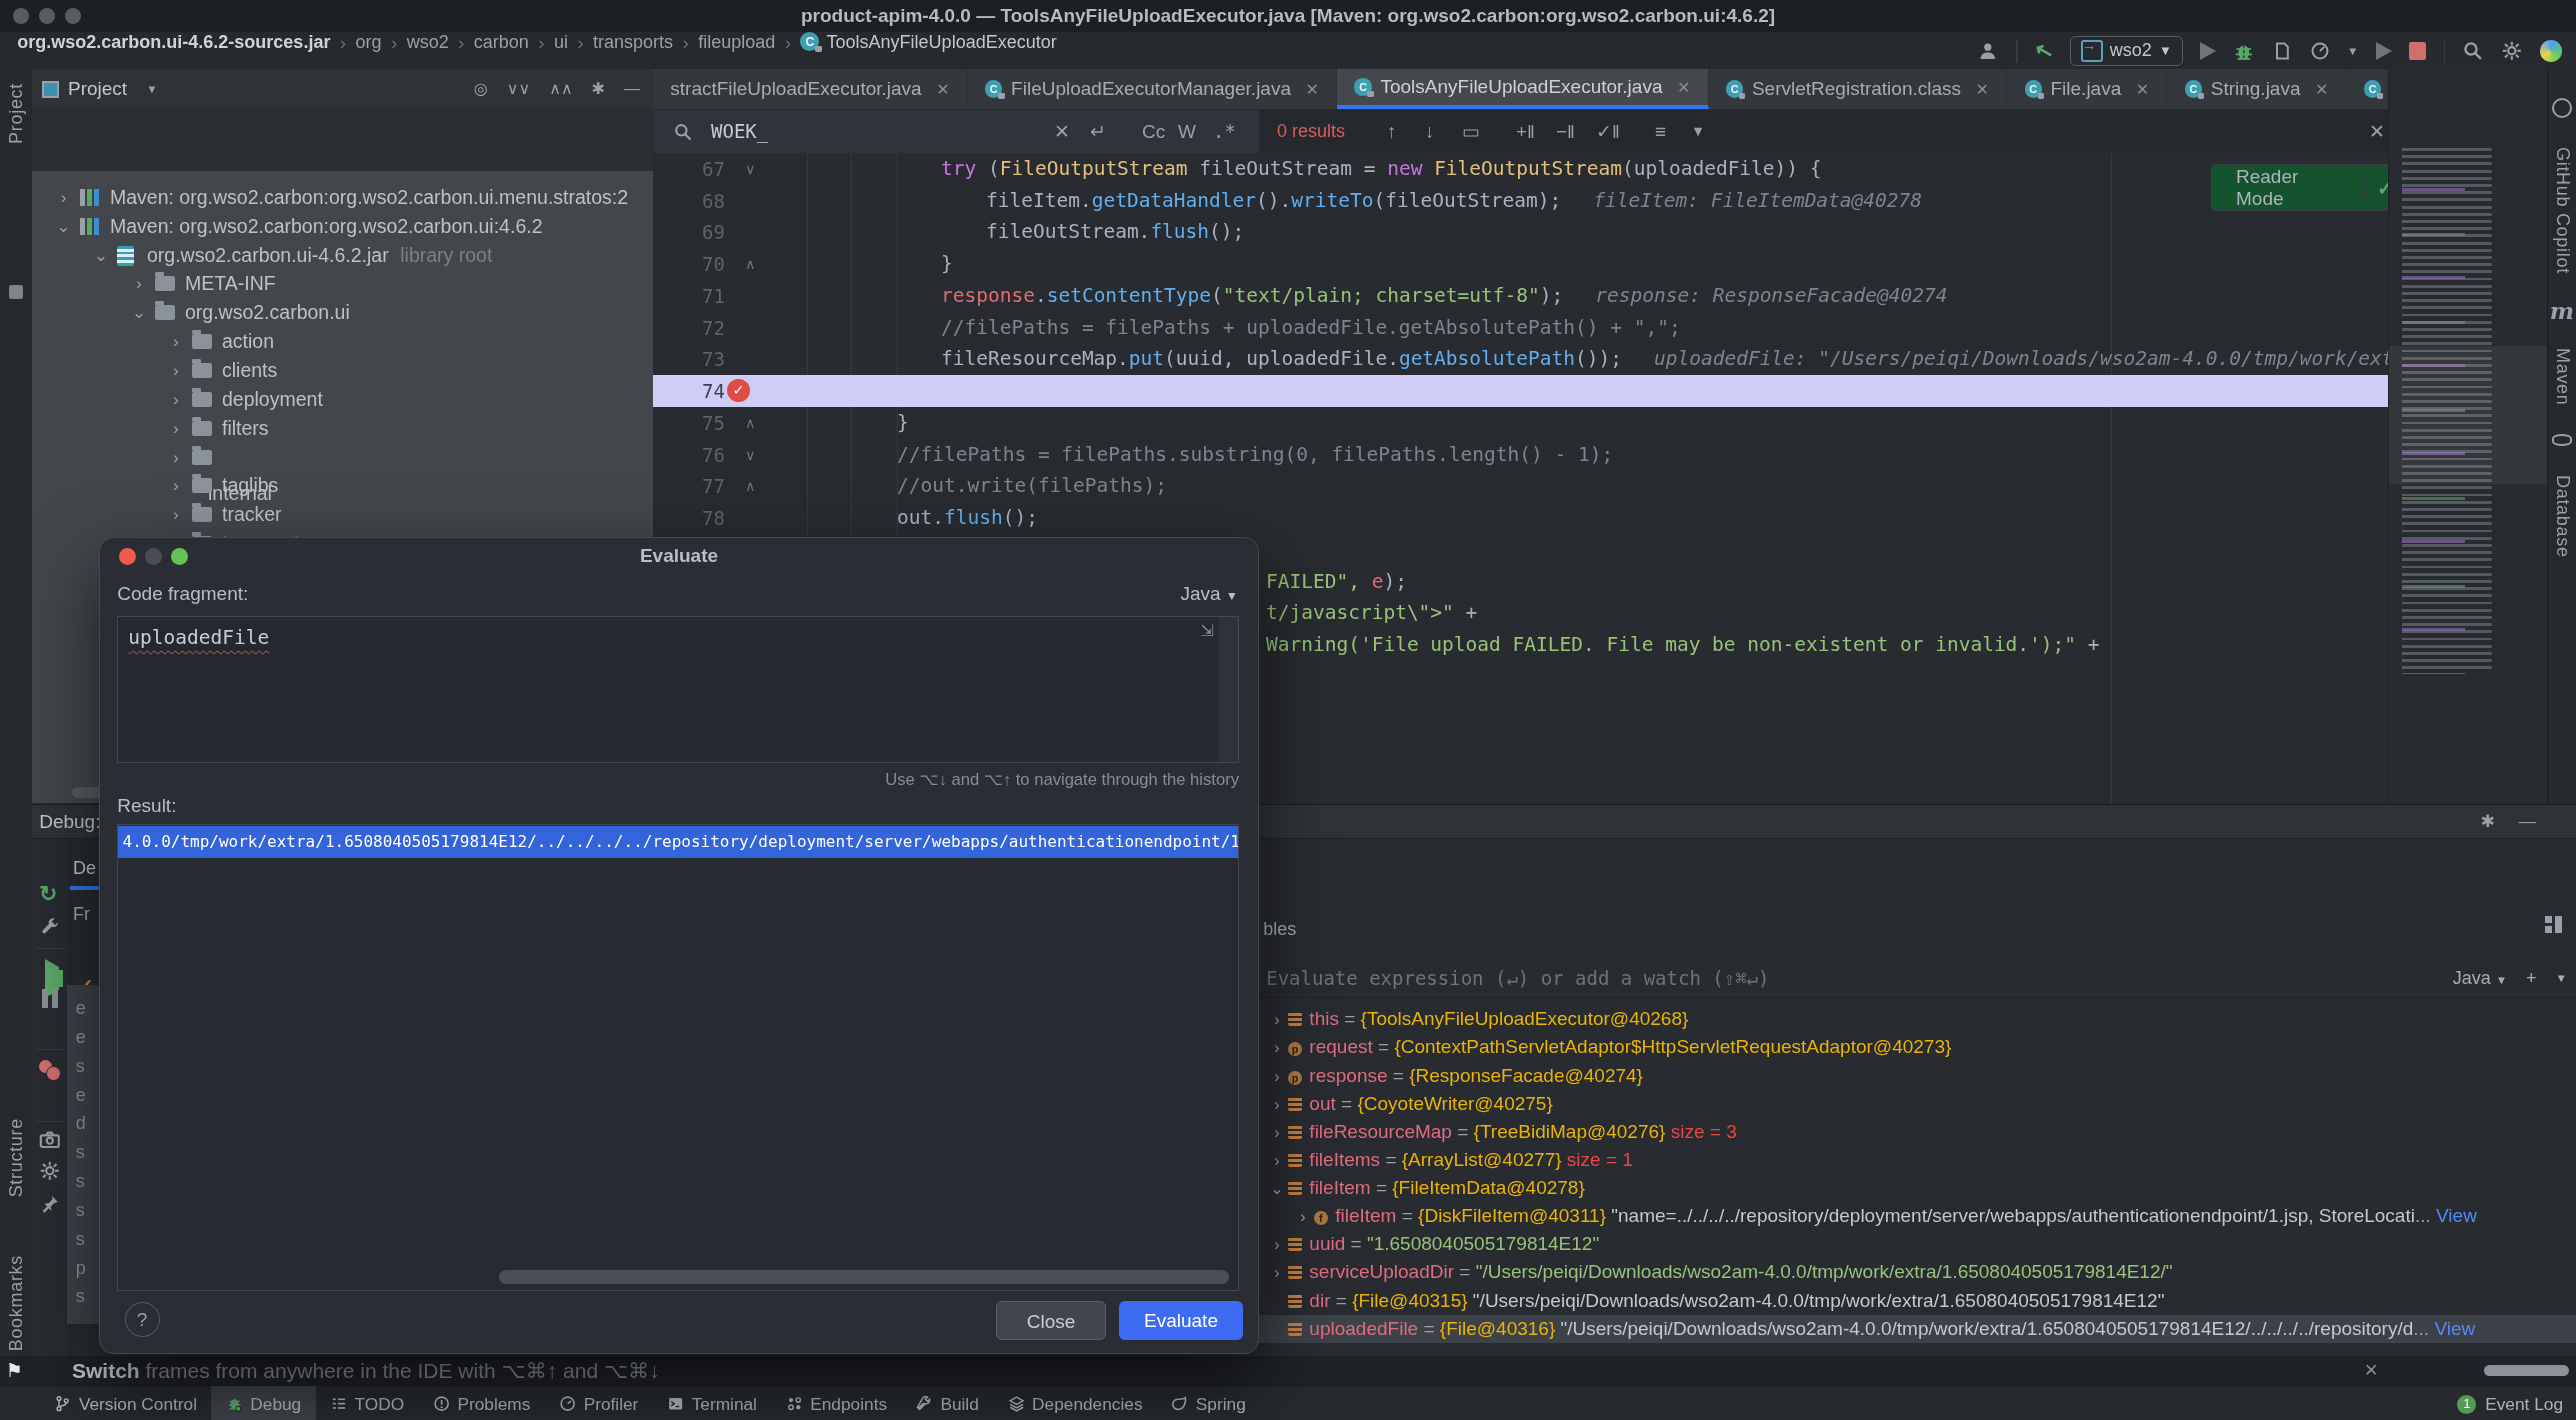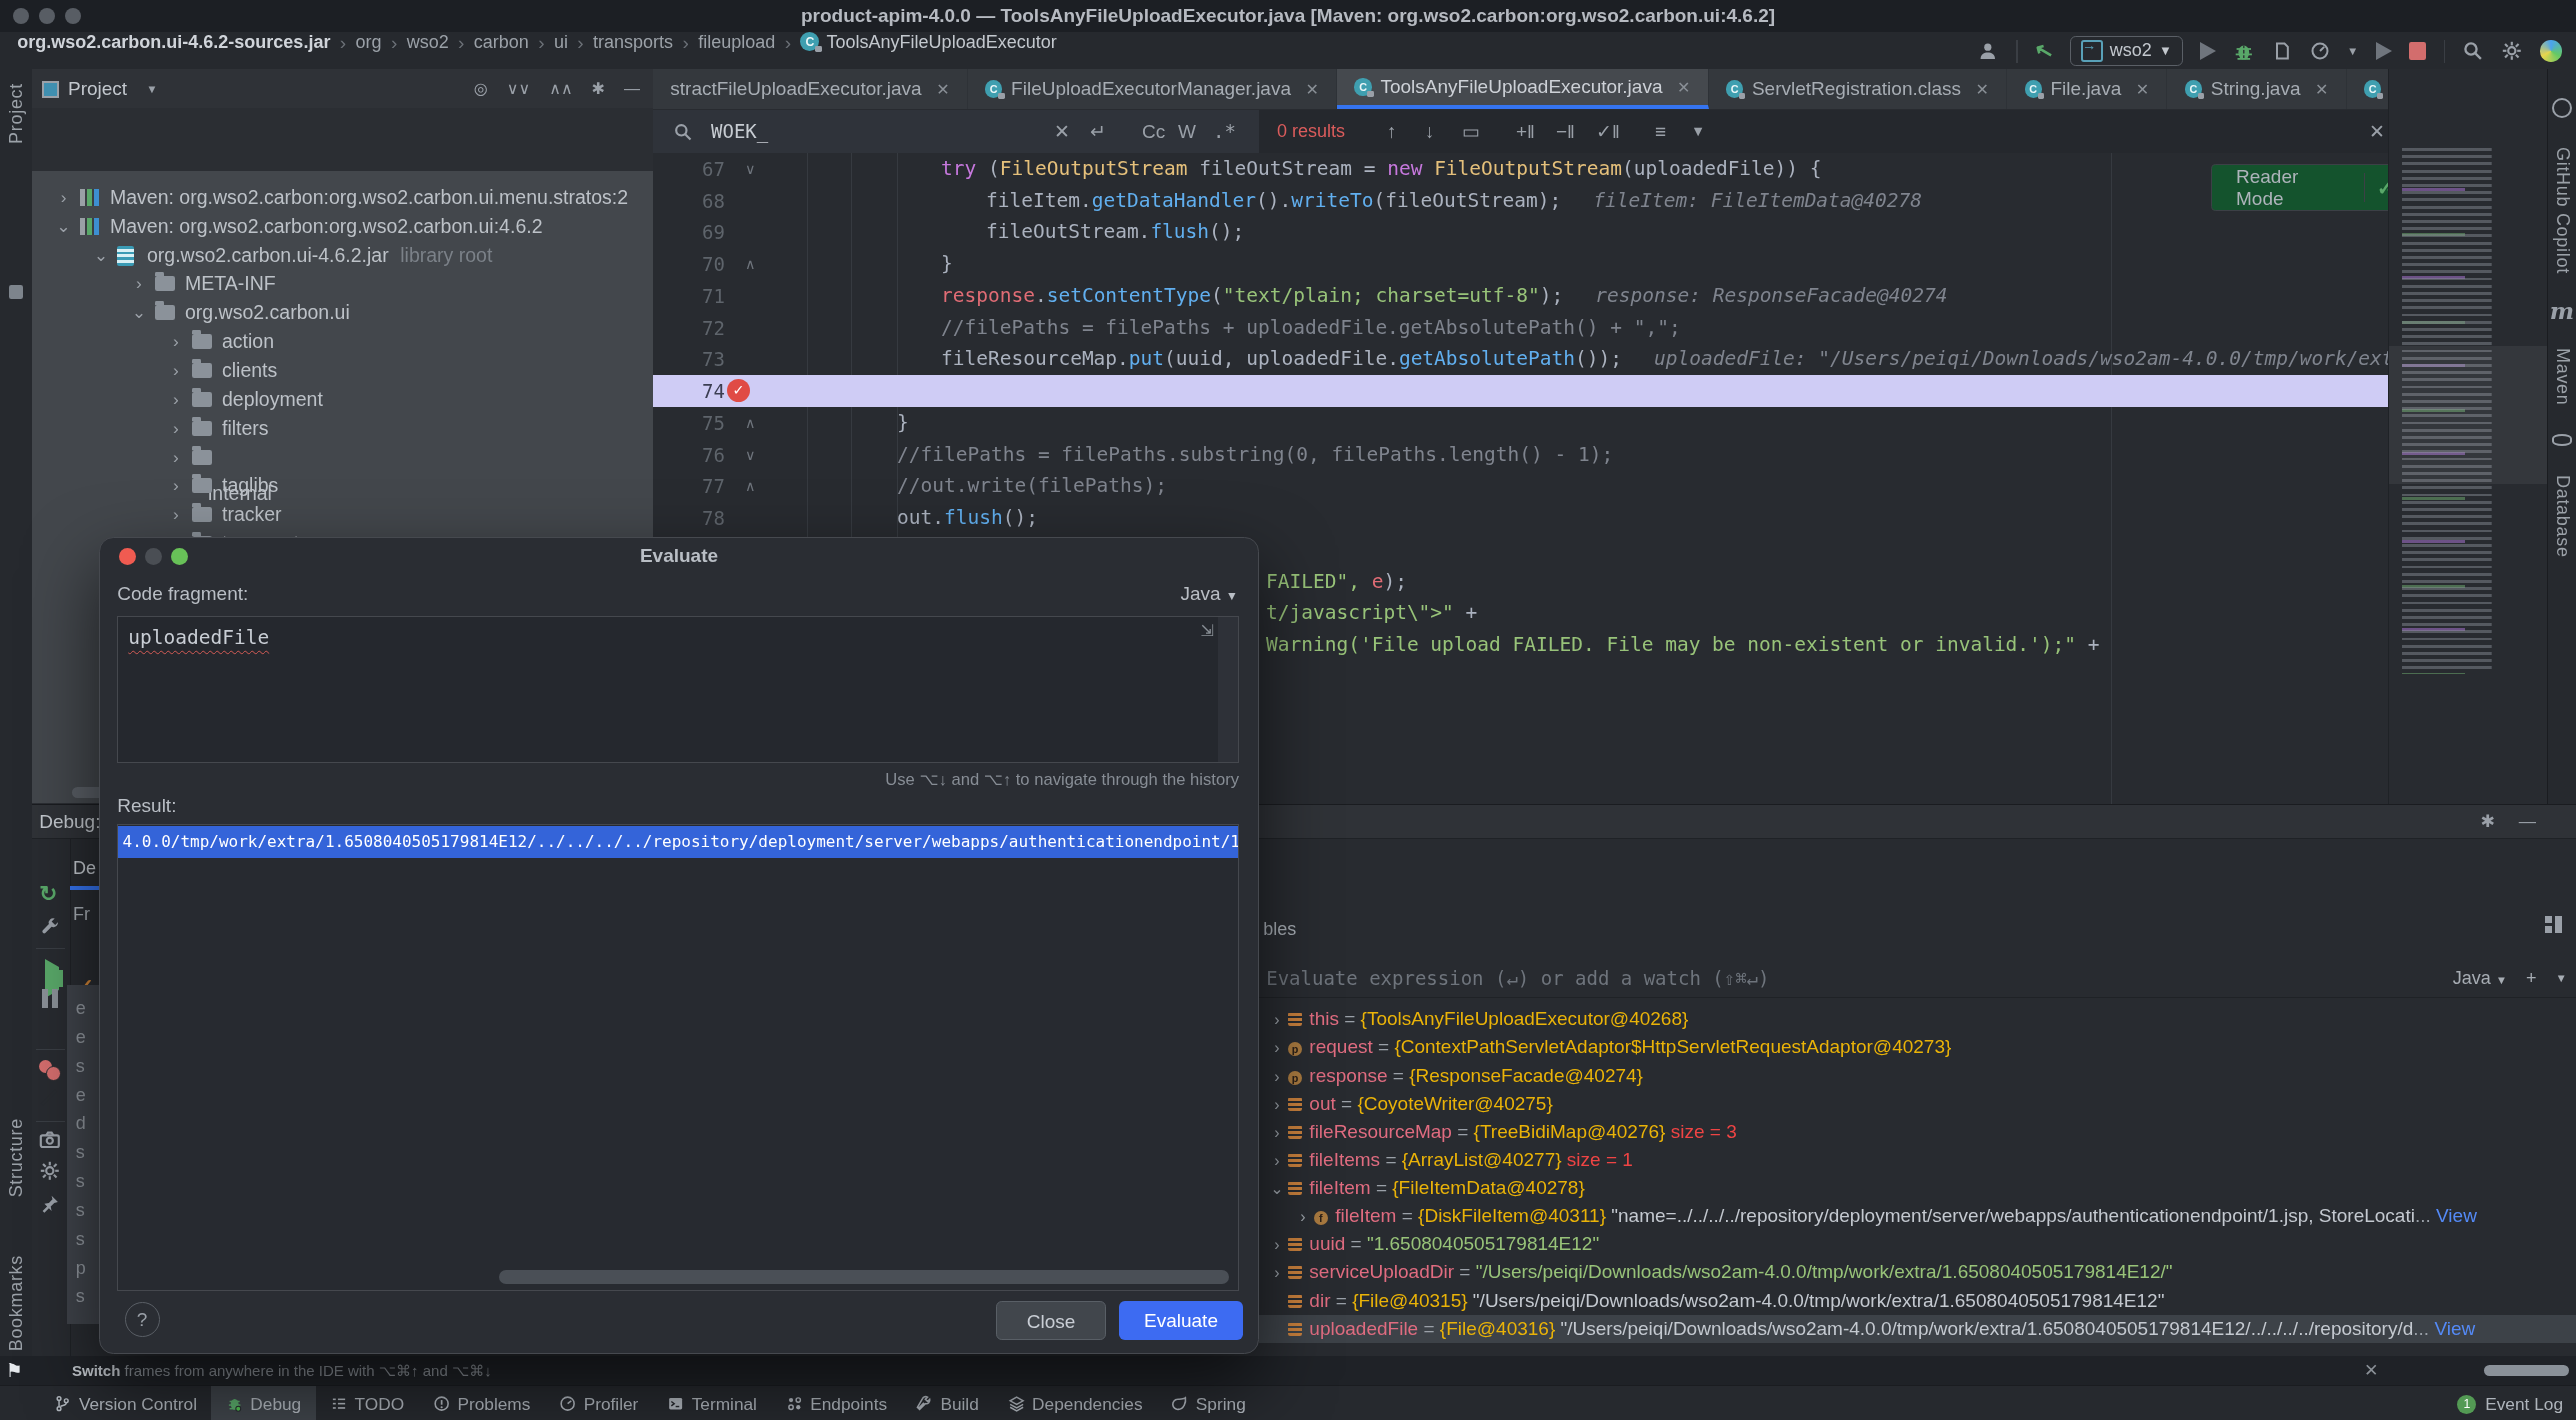--- a/index.html
+++ b/index.html
@@ -134,21 +134,21 @@
   .vname{color:#e06c80;} .veq{color:#9aa0a8;} .vval{color:#eab308;} .vextra{color:#ef4444;}
   .vgstr{color:#98c379;} .vwstr{color:#c4c9d0;} .vell{color:#9aa0a8;} .vlink{color:#548af7;}
   
   .layic{position:absolute;right:14.4px;top:78px;width:17.3px;height:17.3px;background:
     linear-gradient(#9aa0a8 0 0) 0 0/7.2px 7.2px no-repeat,
     linear-gradient(#9aa0a8 0 0) 0 10px/7.2px 7.2px no-repeat,
     linear-gradient(#9aa0a8 0 0) 10px 0/7.2px 17.3px no-repeat;}
   
   #notif{left:0;top:1356px;width:2576px;height:29px;background:#1f2227;}
   #notif .flag{position:absolute;left:5.8px;top:2.9px;color:#e7eaee;font-size:19px;}
-  #notif .ntext{position:absolute;left:72px;top:0;line-height:29px;font-size:15px;color:#8a9097;}
+  #notif .ntext{position:absolute;left:72px;top:0;line-height:29px;font-size:21px;color:#8a9097;}
   #notif .ntext b{color:#c3c8ce;font-weight:bold;}
   #notif .nx{position:absolute;left:2364px;top:0;line-height:29px;color:#8a9097;font-size:17.3px;}
   #notif .nthumb{position:absolute;left:2484px;top:8.7px;width:85px;height:11.5px;border-radius:5.8px;background:#8a9199;}
   #statusbar{left:0;top:1385px;width:2576px;height:36px;background:#26292e;border-top:1.4px solid #1a1c20;}
   #status-items{position:absolute;left:40px;top:0;height:36px;display:flex;}
   .sitem{display:flex;align-items:center;gap:7.2px;padding:0 14.4px;font-size:17.3px;color:#aeb4bb;height:36px;}
   .sitem.active{background:#3e4349;}
   .sitem svg{display:block;}
   #status-right{position:absolute;right:13px;top:0;height:36px;display:flex;align-items:center;gap:8.7px;font-size:17.3px;color:#aeb4bb;}
   .evbadge{width:19px;height:19px;border-radius:50%;background:#539a54;color:#fff;font-size:12.3px;text-align:center;line-height:19px;}

